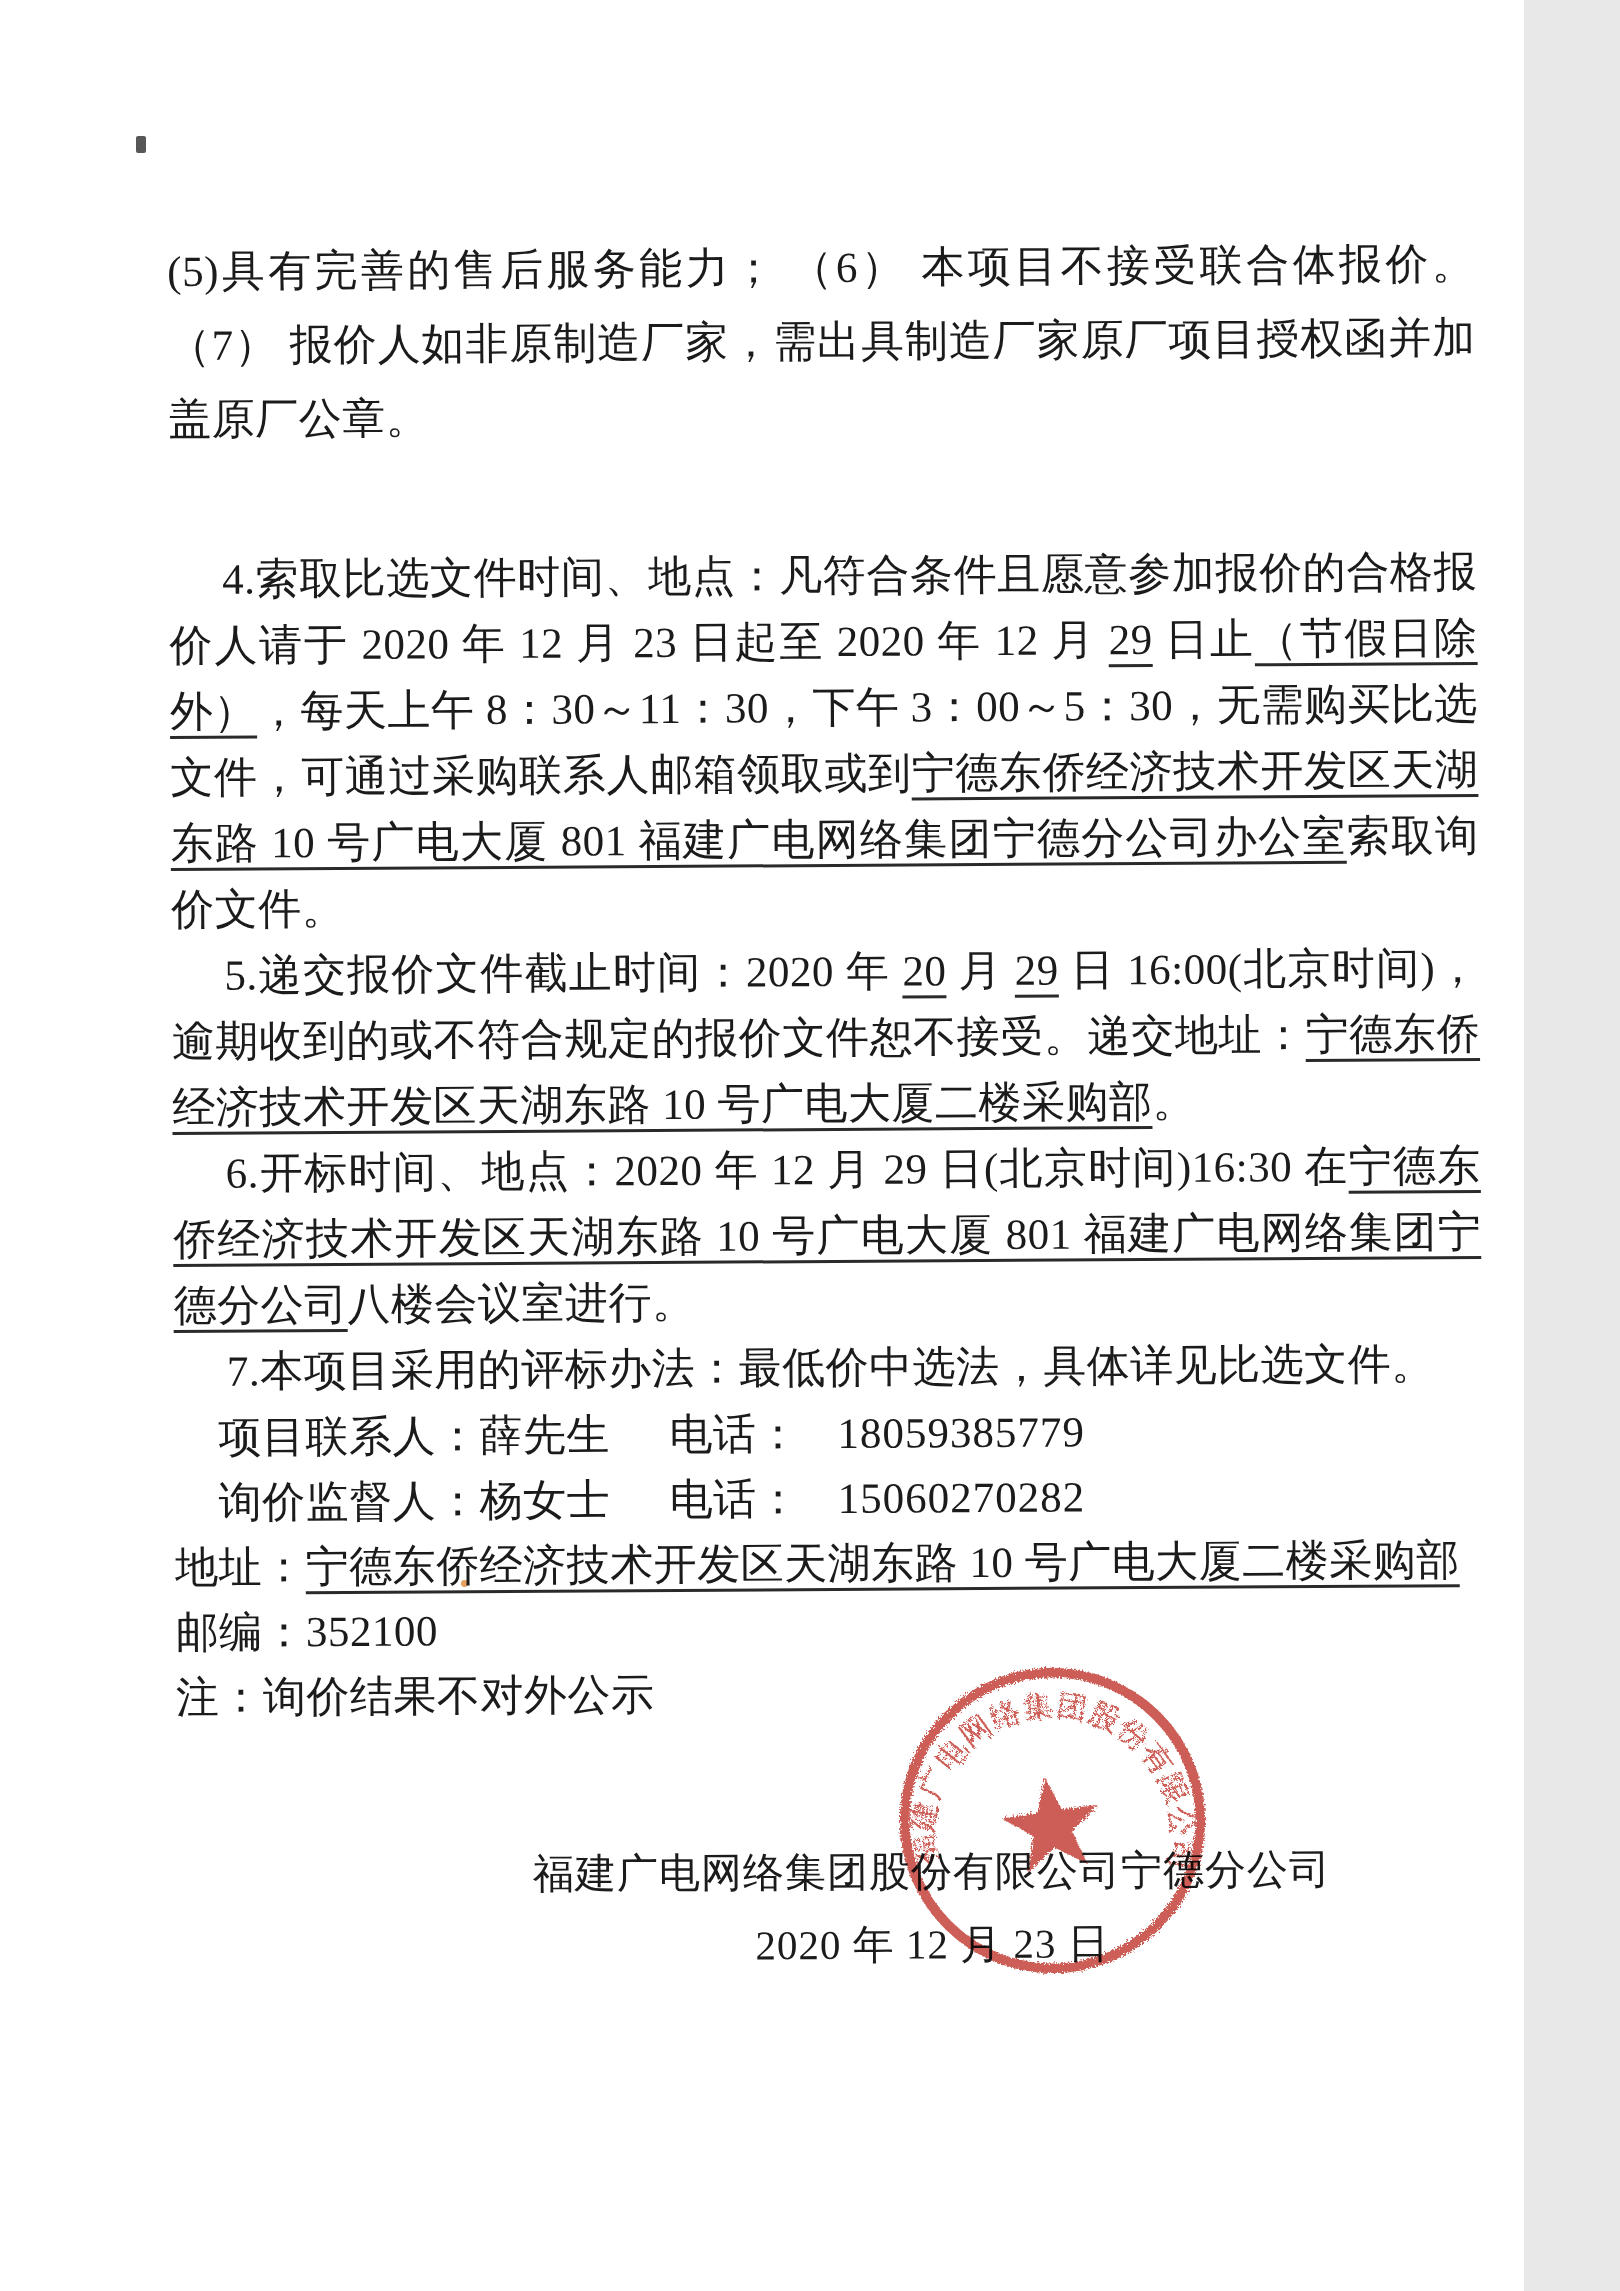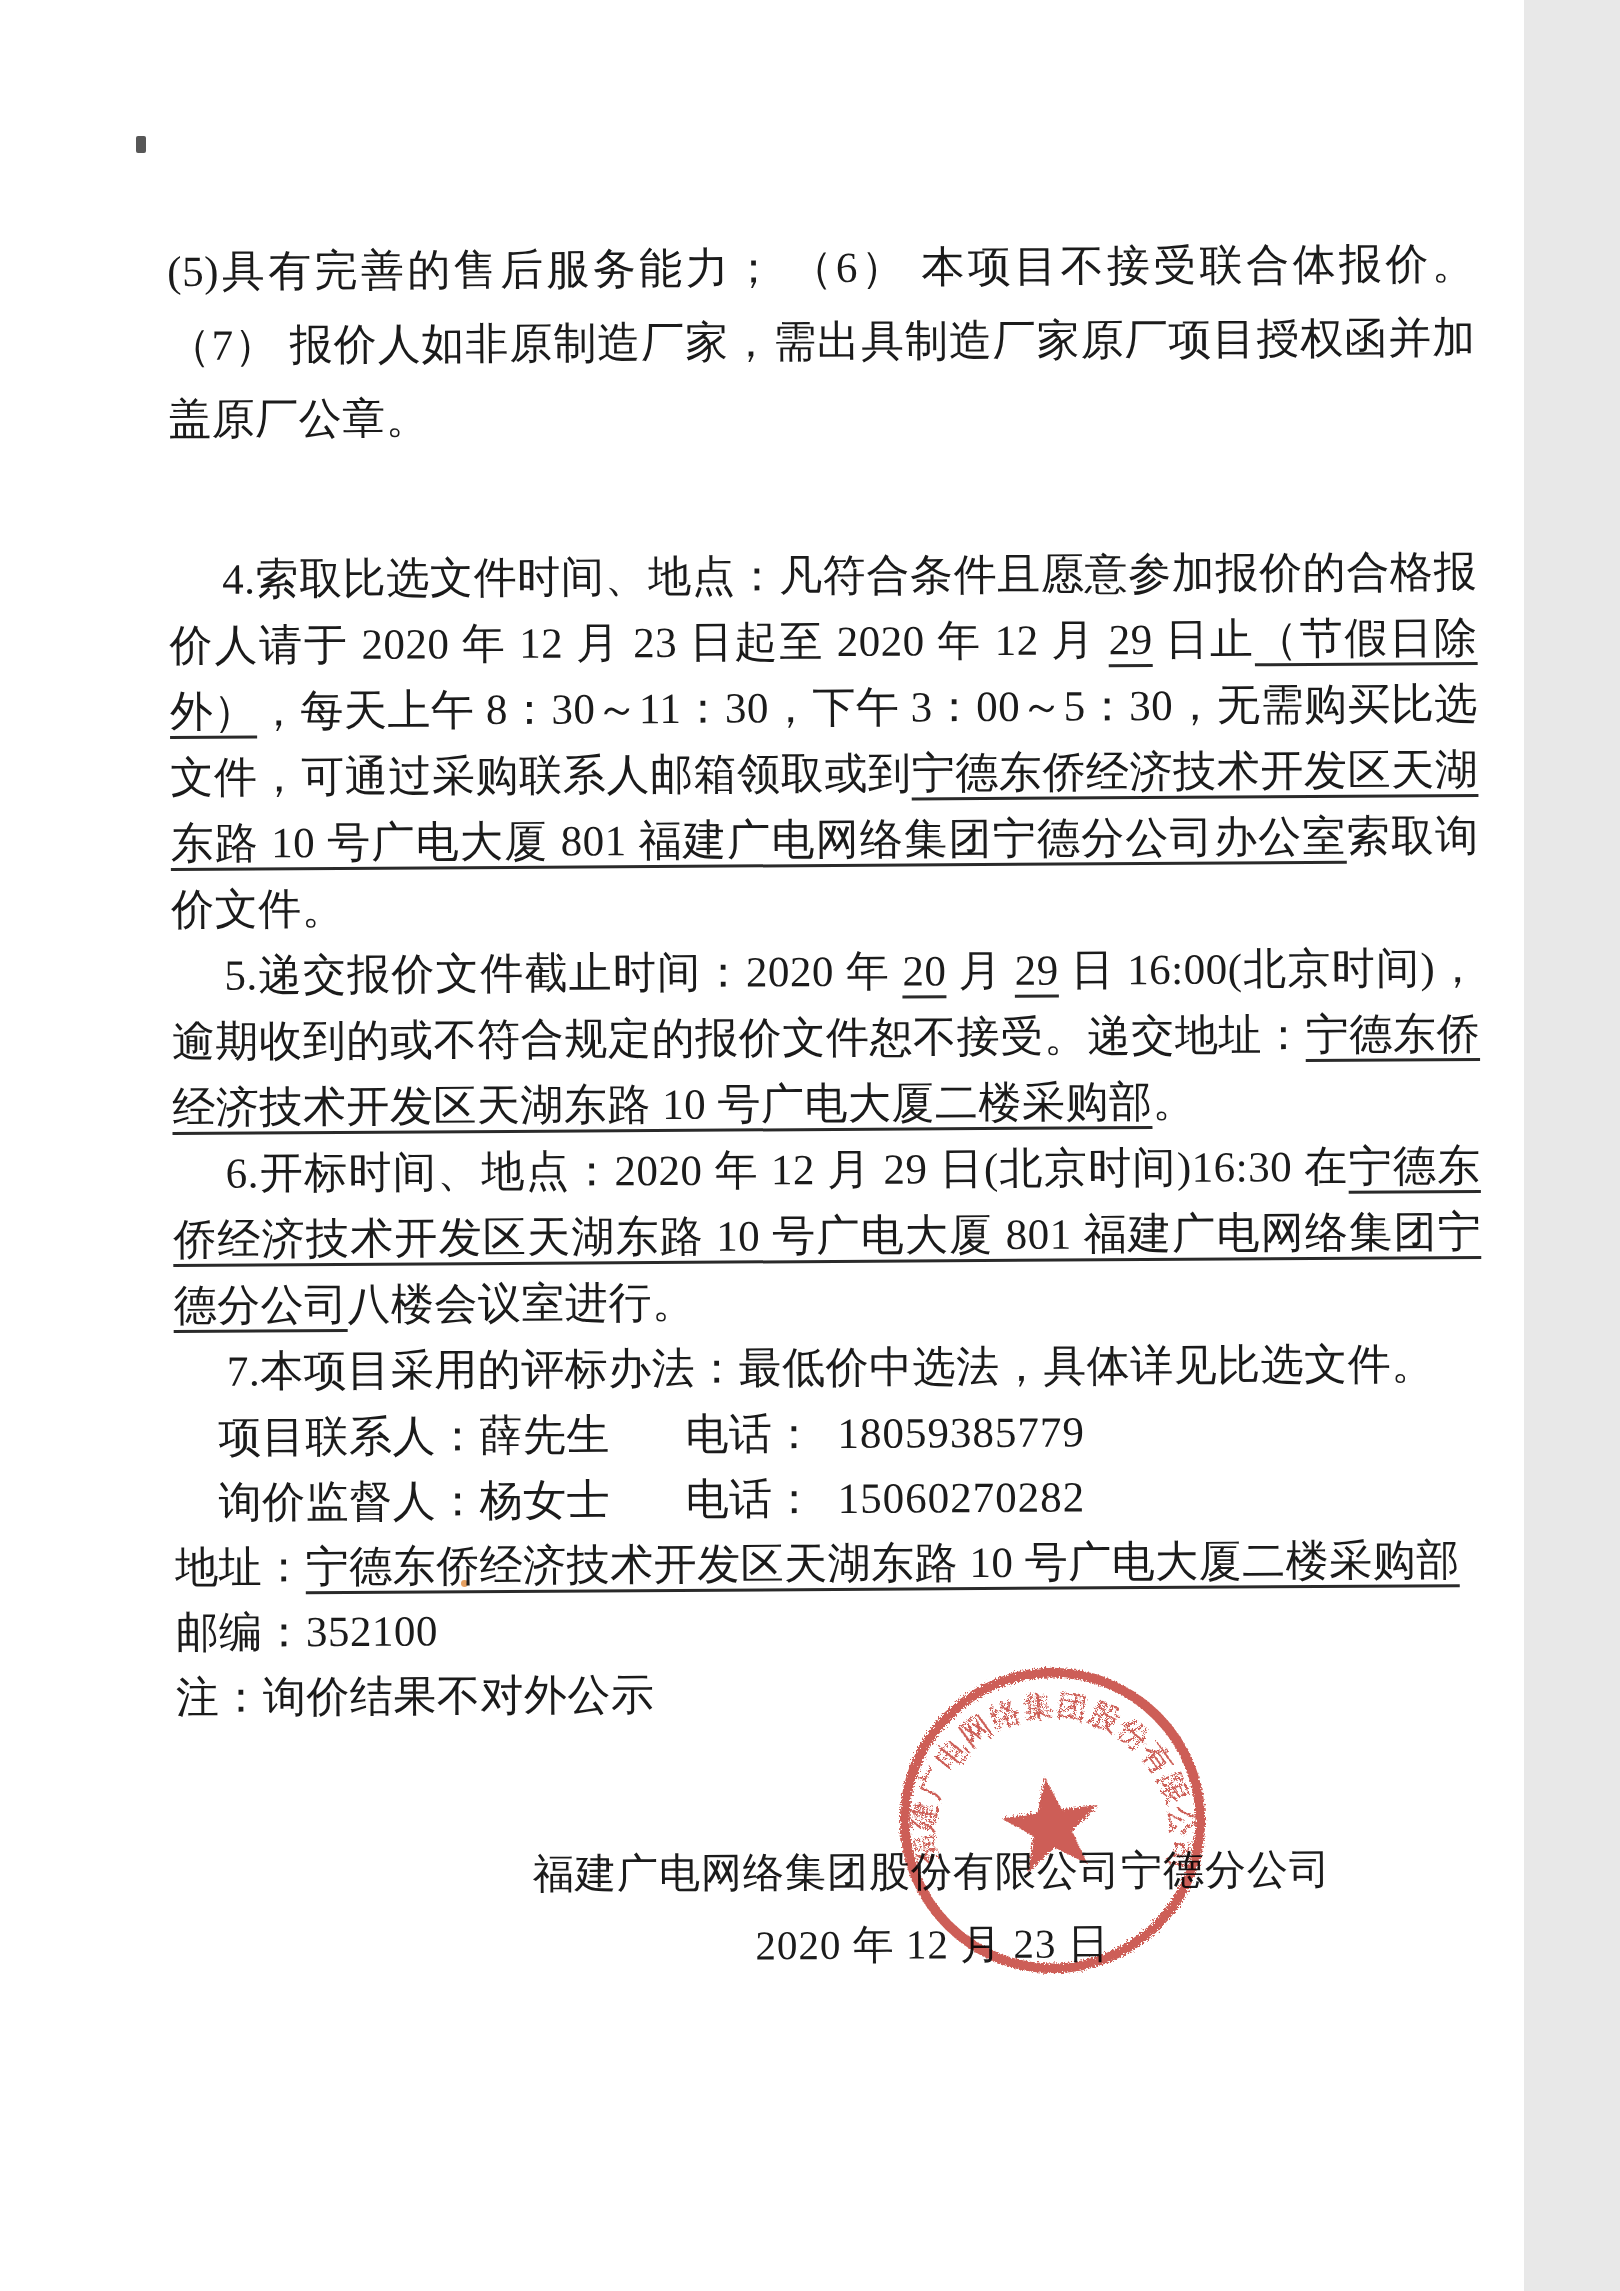--- a/index.html
+++ b/index.html
@@ -29,21 +29,21 @@
   .p-intro{line-height:74px;margin-bottom:0;}
   .gap-top{margin-top:90px;}
   .ind{text-indent:53px;}
   u{
     text-decoration-line:underline;
     text-decoration-thickness:2.5px;
     text-underline-offset:9.8px;
     text-decoration-color:#2a2a2a;
   }
   .contact-row{position:relative;padding-left:44px;line-height:65px;white-space:nowrap;}
-  .contact-row .tel-label{position:absolute;left:511px;top:0;}
+  .contact-row .tel-label{position:absolute;left:495px;top:0;}
   .contact-row .tel-num{position:absolute;left:663px;top:0;letter-spacing:1px;}
   .plain-row{line-height:65px;white-space:nowrap;}
   .signature{
     margin-top:110px;margin-left:353px;width:804px;
     text-align:center;font-size:41px;line-height:73px;
     letter-spacing:1px;white-space:nowrap;
   }
   .stamp{
     position:absolute;left:890px;top:1658px;width:325px;height:325px;
     mix-blend-mode:multiply;pointer-events:none;

